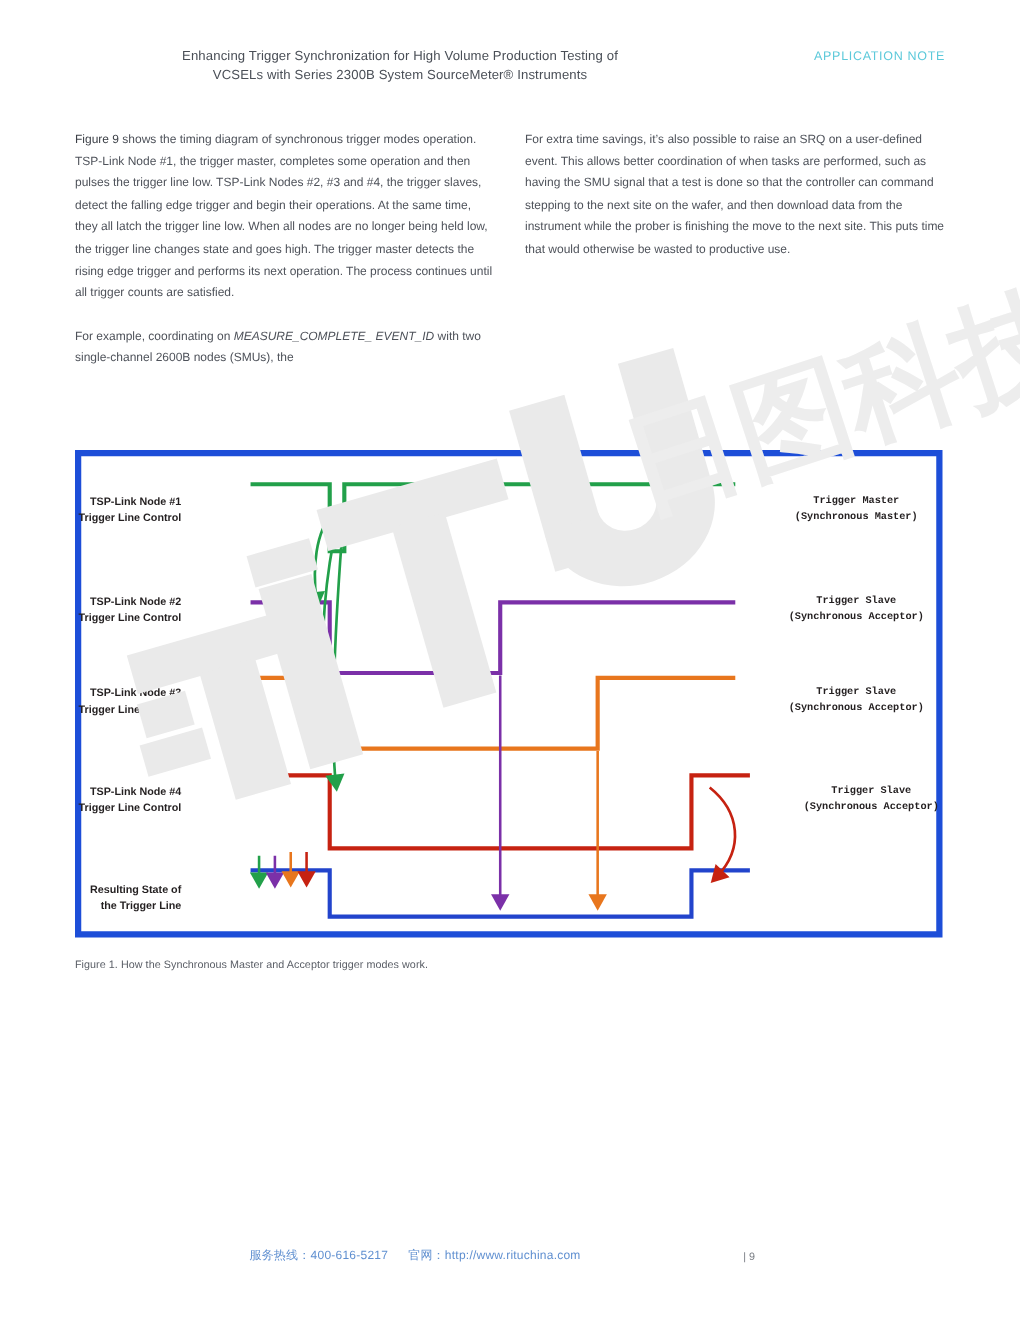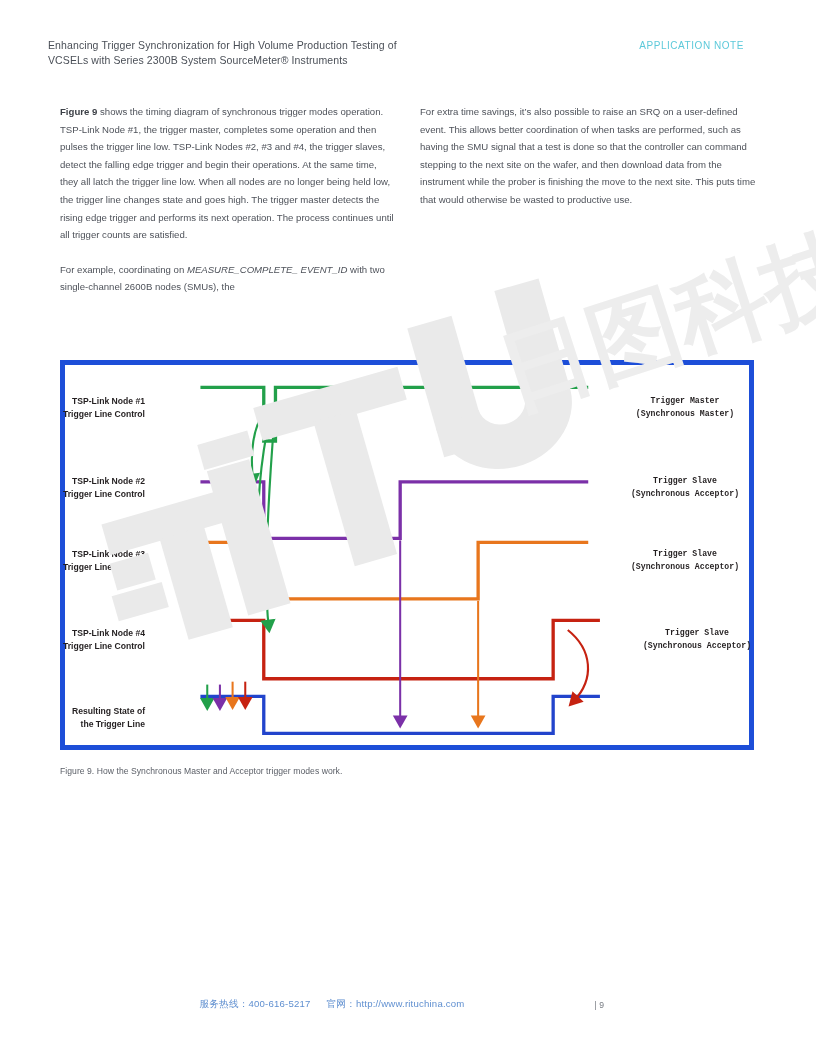--- a/index.html
+++ b/index.html
@@ -12,24 +12,25 @@
     height: 1056px;
     position: relative;
     font-family: "Liberation Sans", sans-serif;
     color: #3b3f46;
     overflow: hidden;
   }
 
   
   #page-header {
     position: absolute;
-    left: 48px;
+    left: 60px;
     top: 38px;
     width: 696px;
     height: 40px;
+    text-align: center;
   }
   #header-title {
     position: absolute;
     left: 0;
     top: 0;
     width: 520px;
     font-size: 10.5px;
     line-height: 15px;
     color: #4a4f57;
     letter-spacing: 0.01em;
@@ -51,21 +52,21 @@
     top: 103px;
     width: 336px;
     font-size: 9.6px;
     line-height: 17.6px;
     color: #4e525a;
   }
   #column-left { left: 60px; }
   #column-right { left: 420px; }
   .para { margin: 0 0 17px 0; }
   .para:last-child { margin-bottom: 0; }
-  .para b { font-weight: bold; color: #3b3f46; }
+  .para b { font-weight: normal; color: #3b3f46; }
   .para i { }
 
   
   #figure-block {
     position: absolute;
     left: 60px;
     top: 360px;
     width: 694px;
     height: 390px;
     border: 5px solid #1d4ed8;
@@ -280,20 +281,20 @@
   <div class="row-legend" style="left:535px; top:183px;">
     <span>Trigger Slave</span>
     <span>(Synchronous Acceptor)</span>
   </div>
   <div class="row-legend" style="left:547px; top:262px;">
     <span>Trigger Slave</span>
     <span>(Synchronous Acceptor)</span>
   </div>
 </div>
 
-<div id="figure-caption">Figure 9. How the Synchronous Master and Acceptor trigger modes work.</div>
+<div id="figure-caption">Figure 1. How the Synchronous Master and Acceptor trigger modes work.</div>
 
 <div id="page-footer">
   <div id="footer-contact">
     <span>服务热线：</span><span>400-616-5217</span><span class="gap"></span><span>官网：</span><span>http://www.rituchina.com</span>
   </div>
   <div id="page-number">| 9</div>
 </div>
 
 </body></html>

